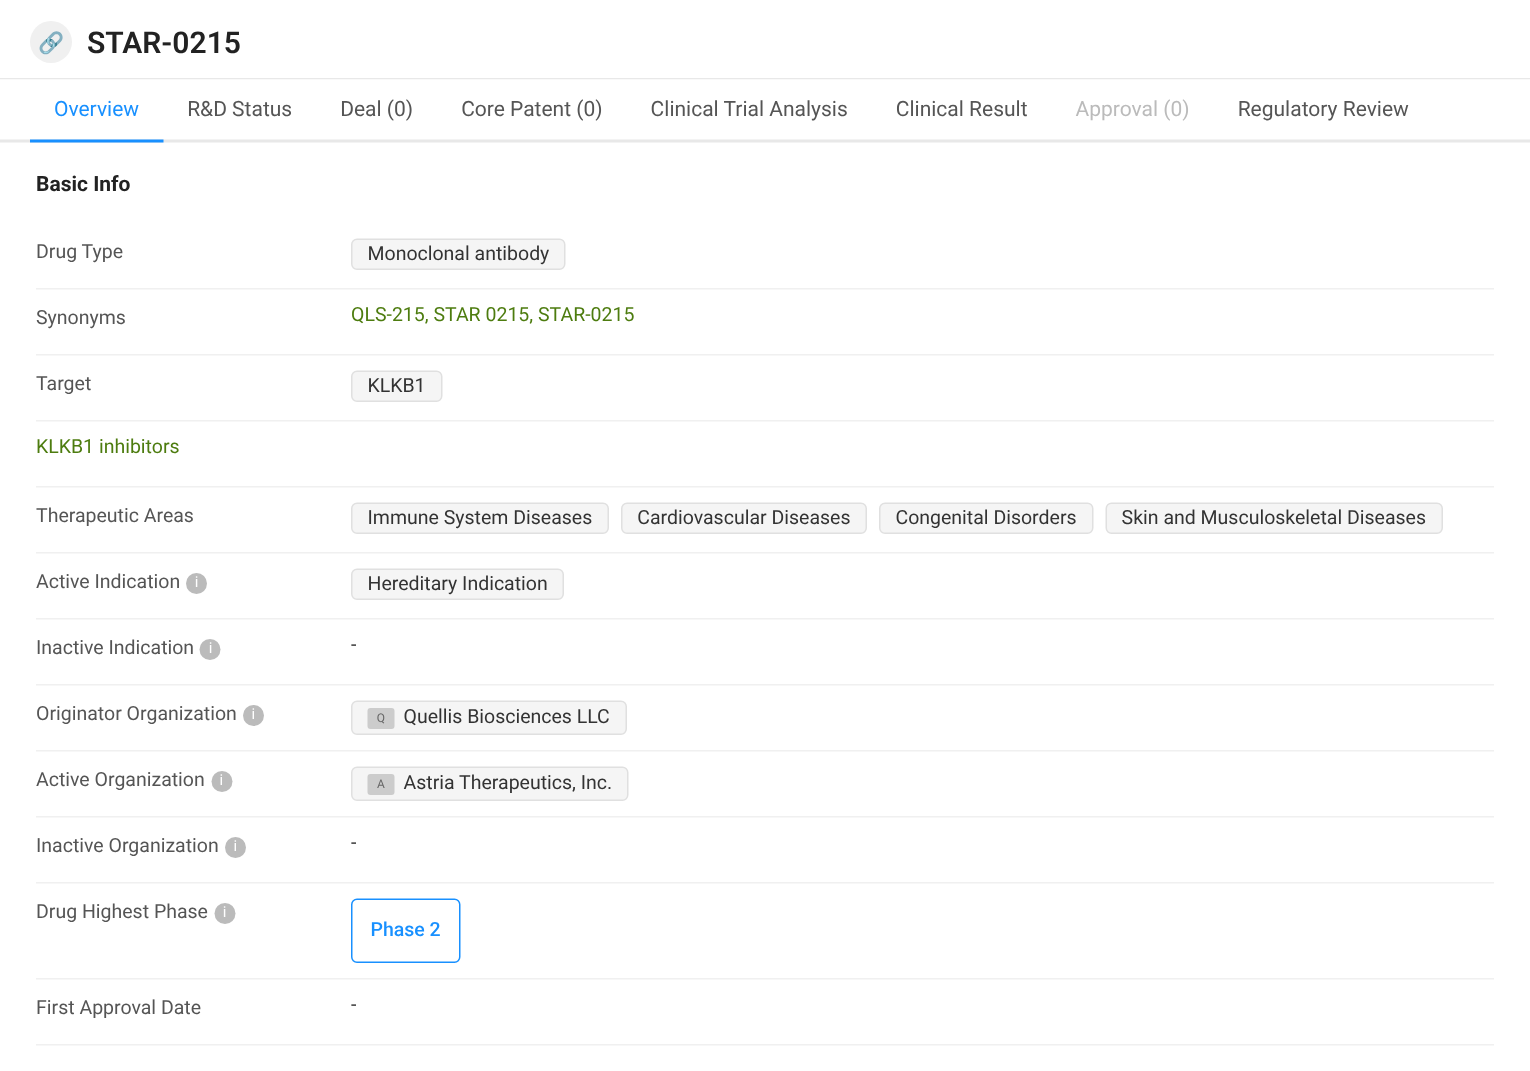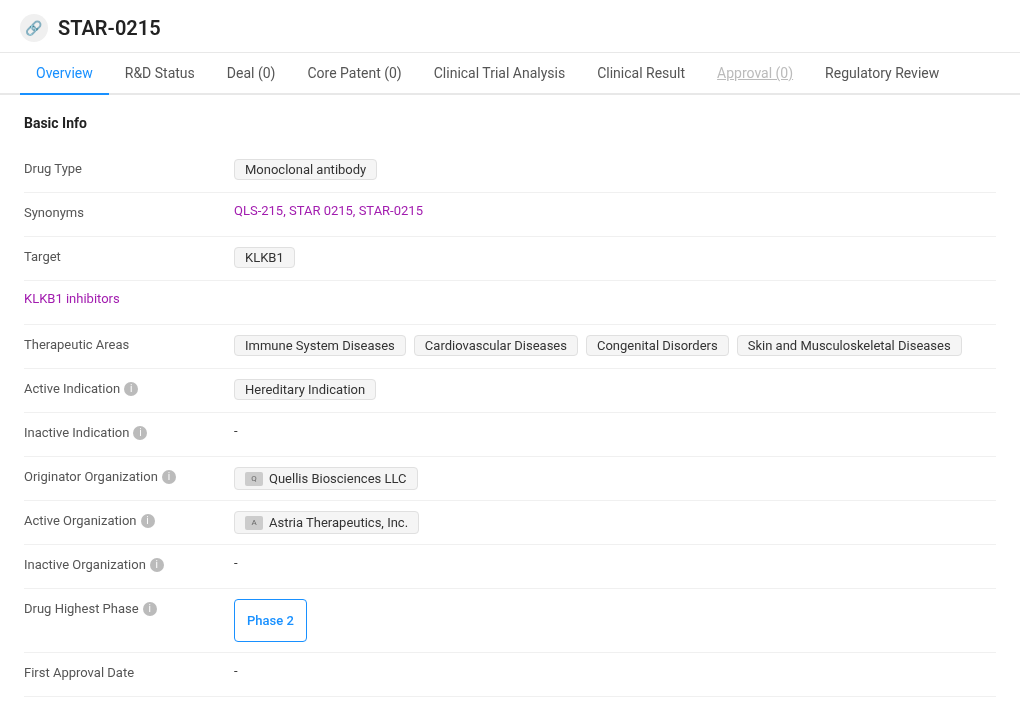--- a/index.html
+++ b/index.html
@@ -52,21 +52,21 @@
       white-space: nowrap;
       border-bottom: 2px solid transparent;
       margin-bottom: -2px;
       user-select: none;
     }
     .tab.active {
       color: #1890ff;
       border-bottom: 2px solid #1890ff;
       font-weight: 400;
     }
-    .tab.disabled { color: #bbb; cursor: default; text-decoration: underline; }
+    .tab.disabled { color: #bbb; cursor: default; }
 
     
     .content {
       padding: 20px 24px;
     }
     .section-title {
       font-weight: 700;
       font-size: 14px;
       color: #222;
       margin-bottom: 18px;
@@ -155,21 +155,21 @@
       text-align: center;
       line-height: 14px;
     }
 
     .dash-value {
       color: #333;
       font-size: 13px;
     }
     .plain-value {
       font-size: 13px;
-      color: #a21caf;
+      color: #4d7c0f;
     }
   </style>
 </head>
 <body>
 
 <div class="page-header">
   <div class="header-icon">🔗</div>
   <span class="page-title">STAR-0215</span>
 </div>
 

